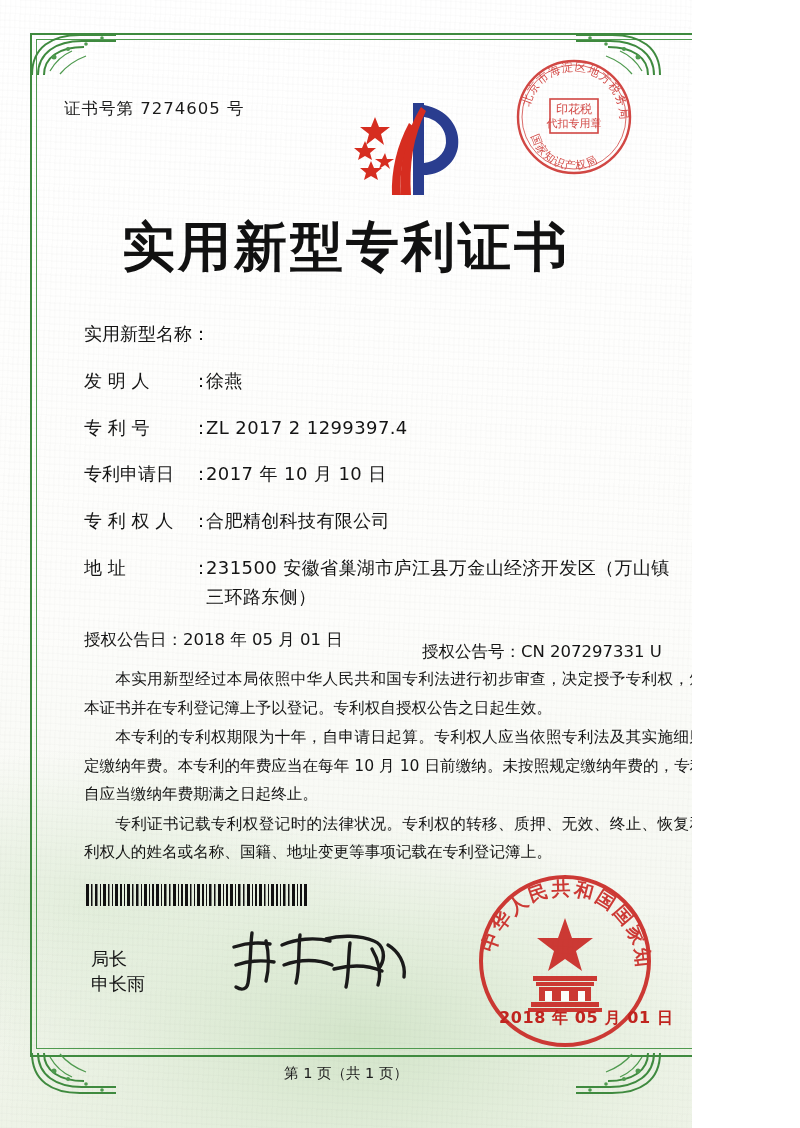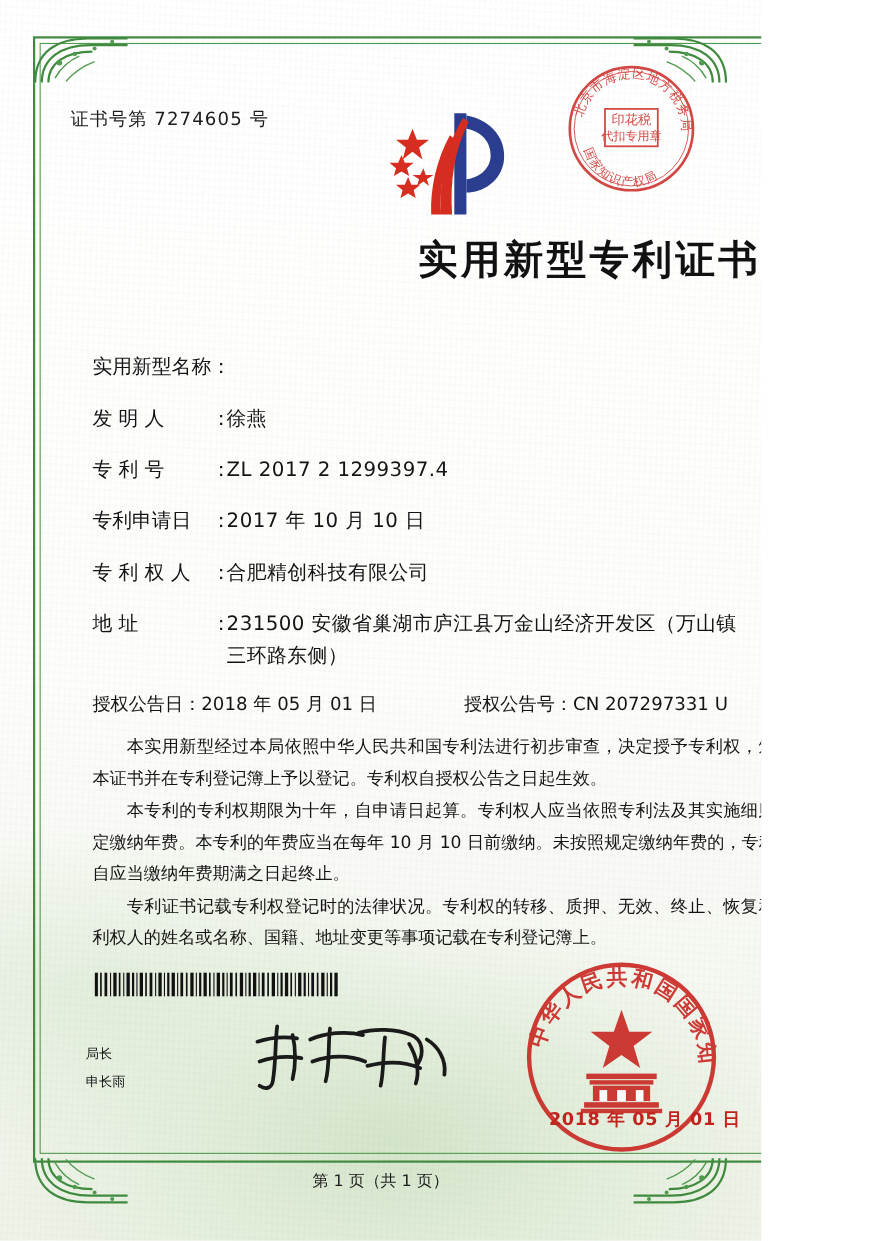--- a/index.html
+++ b/index.html
@@ -82,22 +82,22 @@
     position: absolute;
     left: 64px; top: 98px;
     font-size: 16.5px;
     color: #1b1b1b;
     letter-spacing: 1px;
     font-family: "DejaVu Sans", "Liberation Sans", sans-serif;
   }
   .title {
     position: absolute;
     left: 0; right: 0; top: 212px;
-    text-align: right;
-    font-size: 36px;
+    text-align: center;
+    font-size: 53px;
     font-weight: bold;
     letter-spacing: 3px;
     color: #111111;
     font-family: "DejaVu Sans", "Liberation Sans", sans-serif;
   }
 
   .fields {
     position: absolute;
     left: 84px; top: 322px;
     width: 640px;
@@ -132,21 +132,21 @@
   .grant-row {
     position: absolute;
     left: 84px; top: 629px;
     width: 650px;
     display: flex;
     font-size: 16.5px;
     color: #141414;
     gap: 16px;
   }
   .grant-left { width: 330px; }
-  .grant-right { width: 320px; }
+  .grant-right { width: 320px; margin-top: 12px; }
 
   .body-text {
     position: absolute;
     left: 84px; top: 665px;
     width: 637px;
     font-size: 15.6px;
     line-height: 28.5px;
     color: #141414;
     text-align: justify;
   }
@@ -158,22 +158,22 @@
   
   .barcode {
     position: absolute;
     left: 86px; top: 884px;
     width: 225px; height: 22px;
   }
 
   
   .sig-label {
     position: absolute;
-    left: 78px; top: 946px;
-    font-size: 12px;
+    left: 91px; top: 946px;
+    font-size: 18px;
     line-height: 25px;
     color: #141414;
   }
   .signature {
     position: absolute;
     left: 222px; top: 925px;
     width: 200px; height: 70px;
   }
   .seal-date {
     position: absolute;

